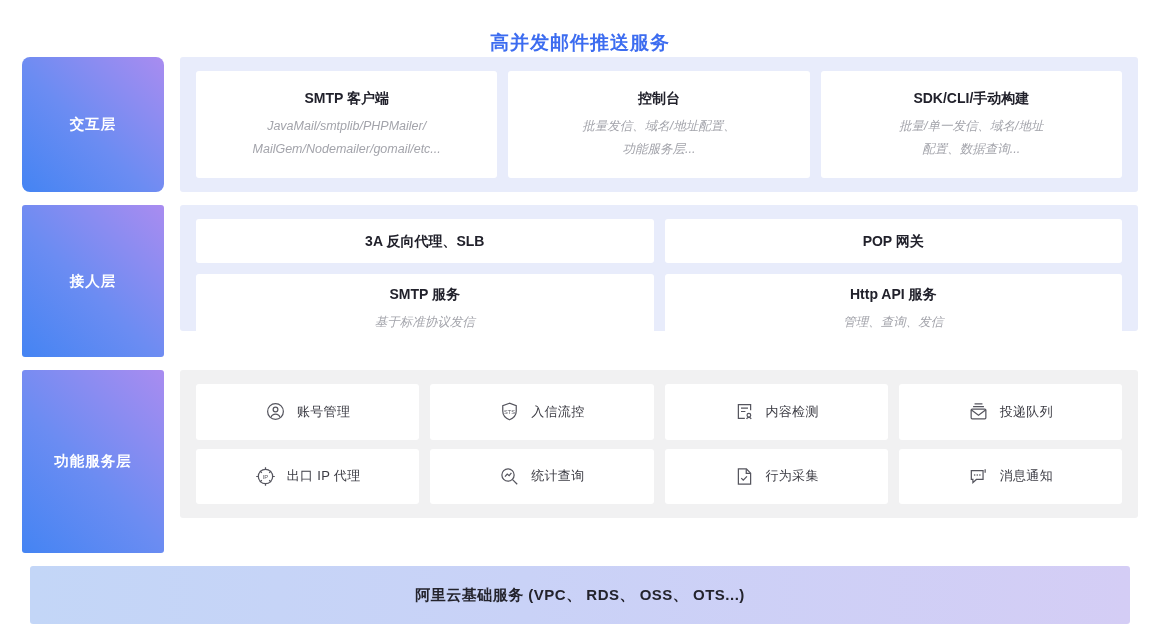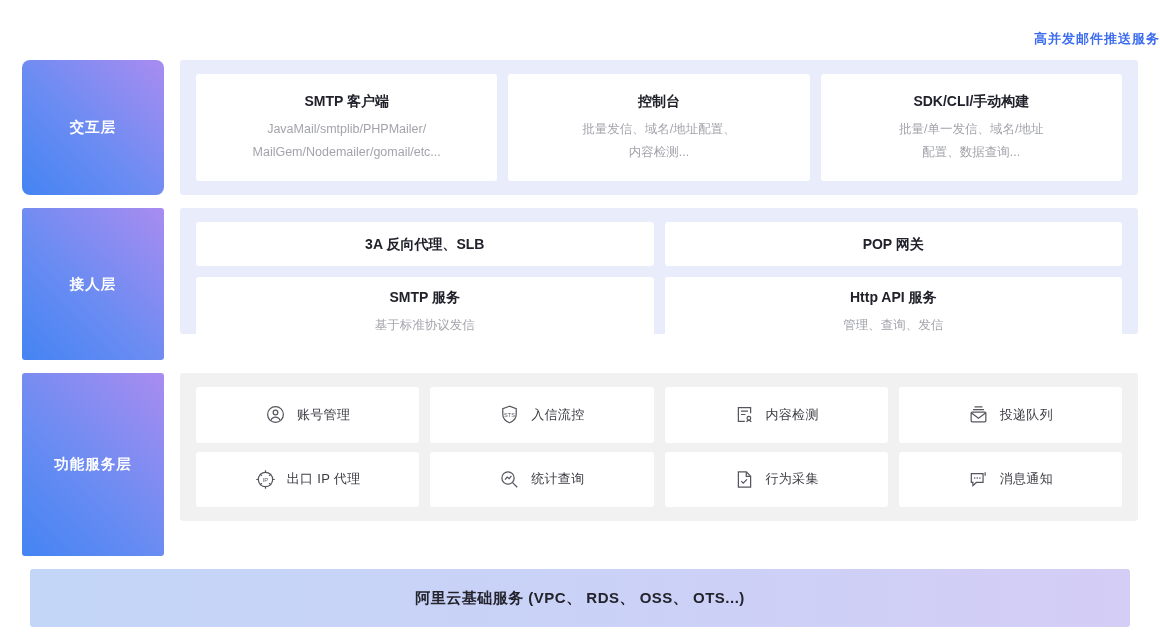--- a/index.html
+++ b/index.html
@@ -16,27 +16,27 @@
   }
   .page {
     position: relative;
     width: 1160px;
     height: 632px;
     box-sizing: border-box;
   }
 
   
   .title {
-    text-align: right;
-    font-size: 13px;
+    text-align: center;
+    font-size: 19px;
     font-weight: bold;
     color: #3c6cf0;
     letter-spacing: 1px;
     padding-top: 30px;
-    padding-bottom: 12px;
+    padding-bottom: 1px;
   }
 
   
   .layer-row {
     display: flex;
     align-items: stretch;
     margin: 0 22px 13px 22px;
   }
   .layer-tag {
     width: 142px;
@@ -88,21 +88,21 @@
     color: #21212b;
     line-height: 1.5;
   }
   .card-desc {
     font-size: 12.5px;
     color: #a3a4ab;
     line-height: 1.85;
     margin-top: 6px;
     max-width: 260px;
   }
-  .card-desc .l { display: block; }
+  .card-desc .l { display: block; font-style: italic; }
 
   
   .layer1 .layer-tag { height: 135px; border-radius: 8px; }
   .layer1 .layer-body { height: 135px; justify-content: center; }
 
   
   .layer2 .layer-tag { height: 152px; }
   .layer2 .layer-body { height: 126px; }
   .layer2 .card-row-top { flex: 0 0 44px; }
   .layer2 .card-row-top .card { padding: 0; }
@@ -166,21 +166,21 @@
           <div class="card-desc">
             <span class="l">JavaMail/smtplib/PHPMailer/</span>
             <span class="l">MailGem/Nodemailer/gomail/etc...</span>
           </div>
         </div>
 
         <div class="card">
           <div class="card-title">控制台</div>
           <div class="card-desc">
             <span class="l">批量发信、域名/地址配置、</span>
-            <span class="l">内容检测...</span>
+            <span class="l">功能服务层...</span>
           </div>
         </div>
 
         <div class="card">
           <div class="card-title">SDK/CLI/手动构建</div>
           <div class="card-desc">
             <span class="l">批量/单一发信、域名/地址</span>
             <span class="l">配置、数据查询...</span>
           </div>
         </div>

